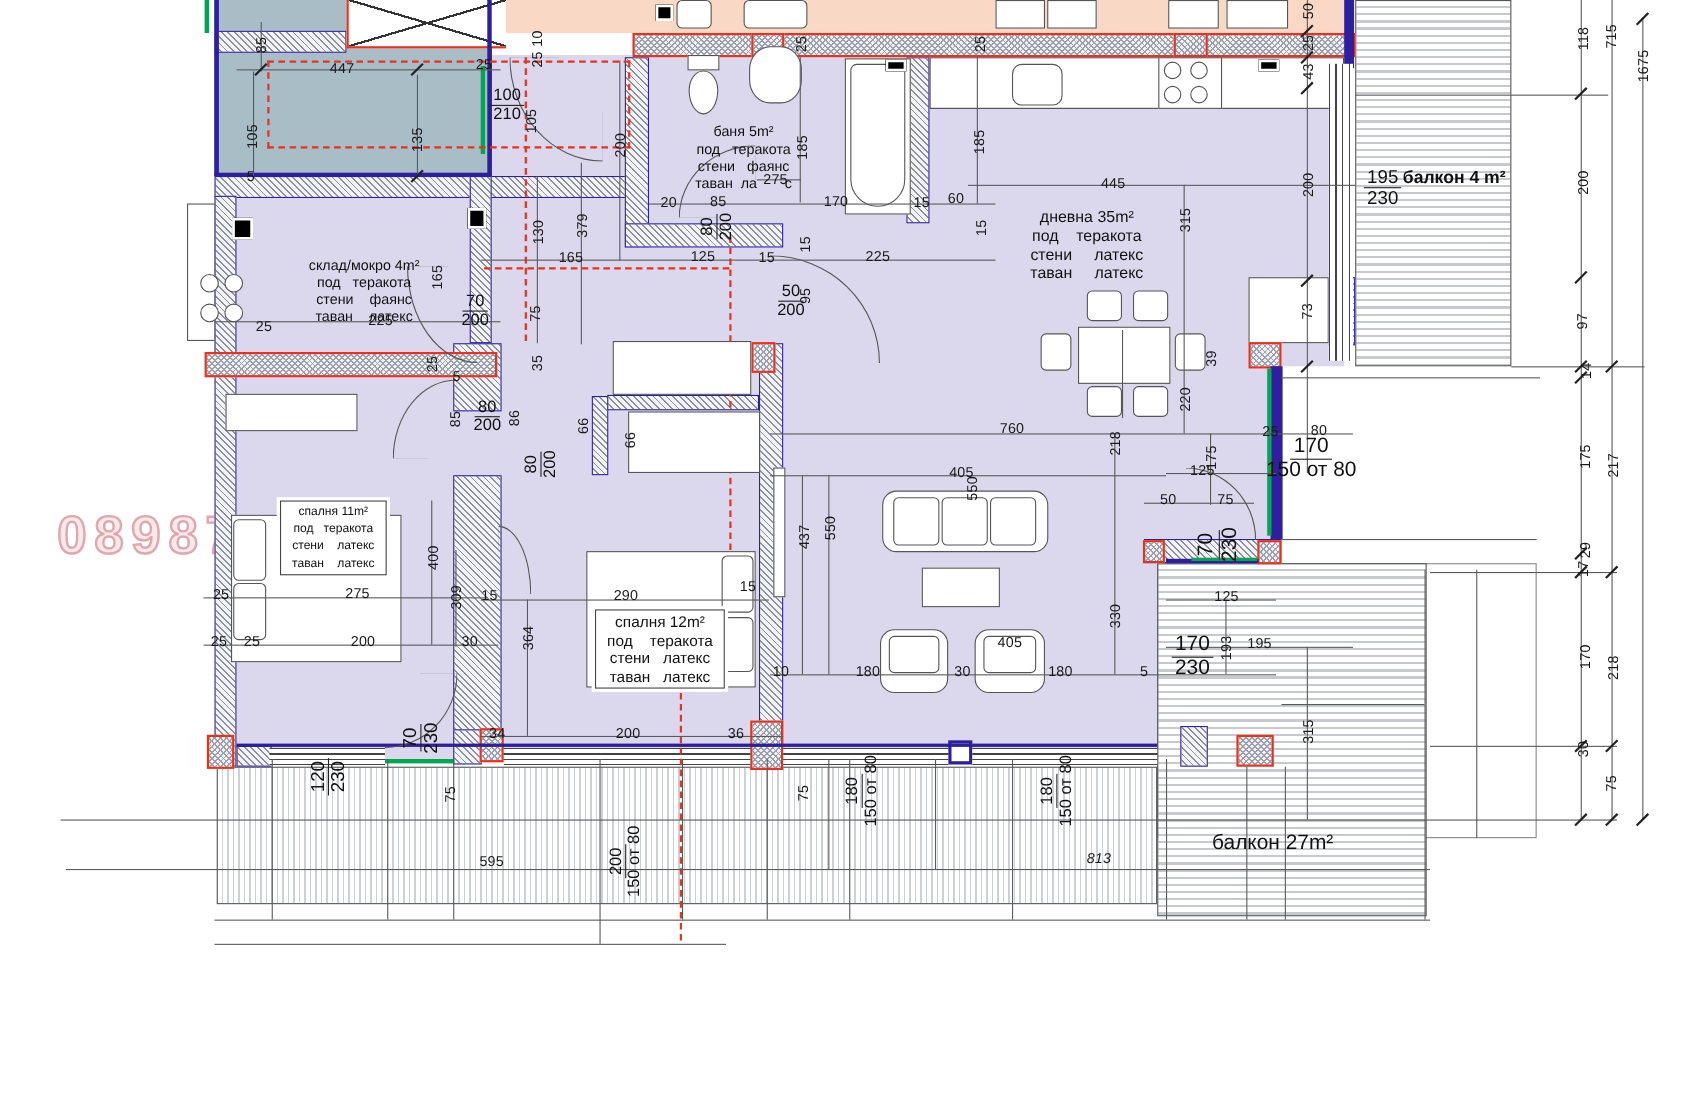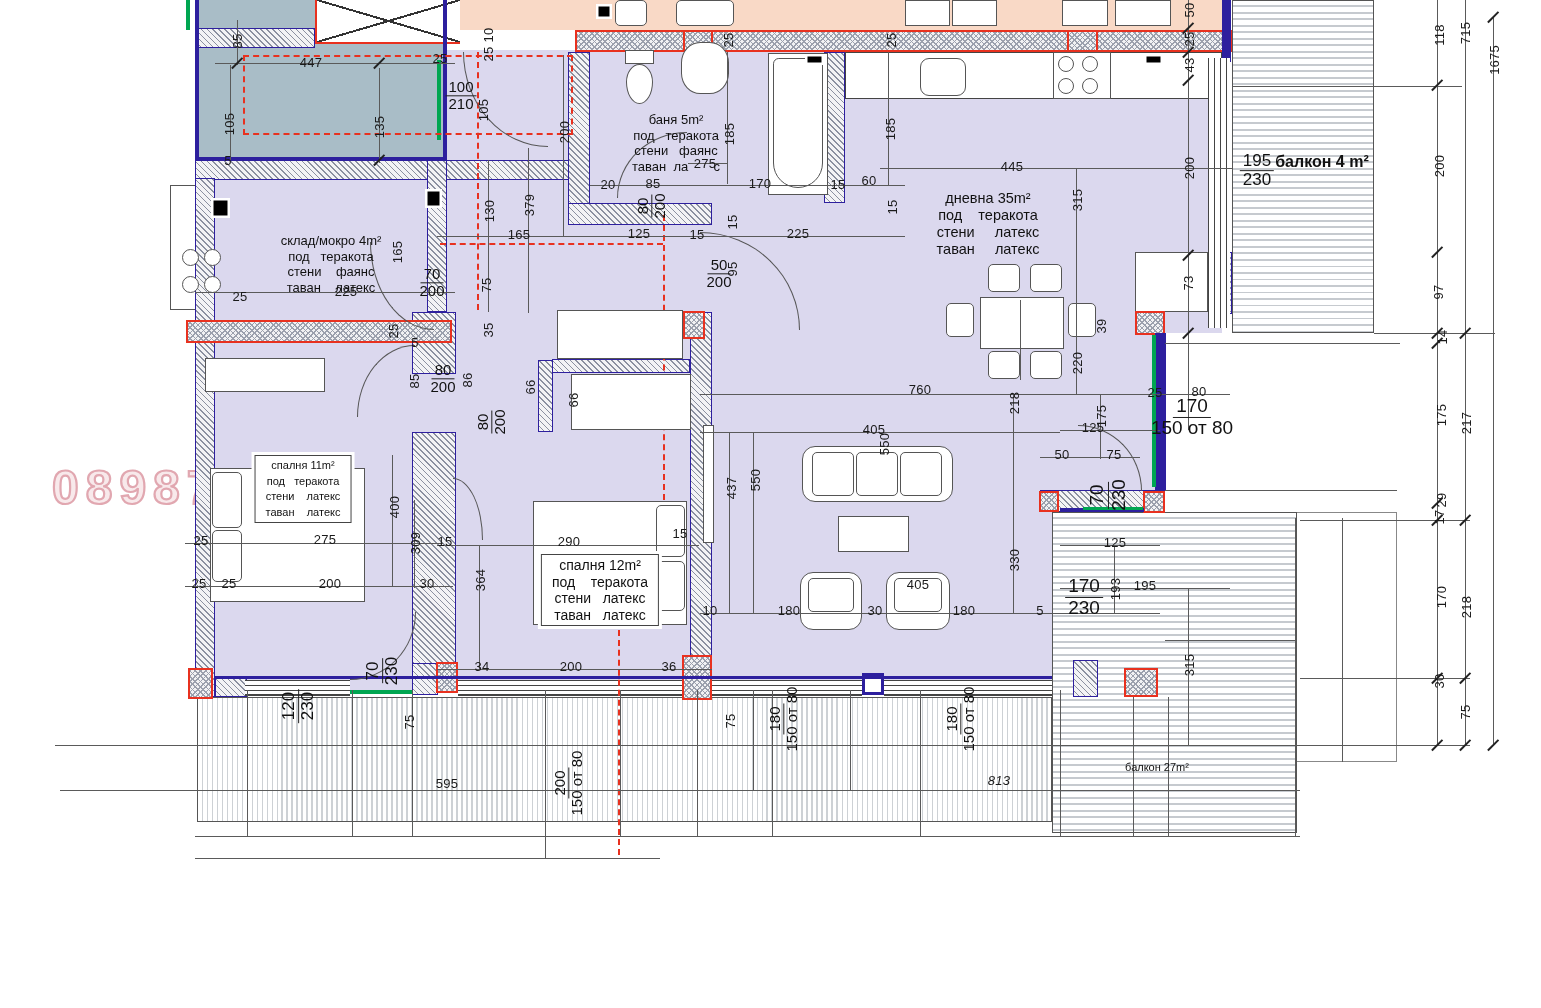--- a/index.html
+++ b/index.html
@@ -47,21 +47,21 @@
   .arc-br{border-right-width:1.4px;border-bottom-width:1.4px;border-bottom-right-radius:100%;}
   .dim{font-size:13px;color:#1a1a1a;white-space:nowrap;transform:translate(-50%,-50%);letter-spacing:.2px;}
   .dim.r{transform:translate(-50%,-50%) rotate(-90deg);}
   .dim.it{font-style:italic;}
   .frac{text-align:center;color:#111;line-height:1.08;transform:translate(-50%,-50%);white-space:nowrap;}
   .frac.r{transform:translate(-50%,-50%) rotate(-90deg);}
   .frac .a{display:inline-block;border-bottom:1.6px solid #222;padding:0 3px;}
   .frac .b{display:block;}
   .roomlbl{transform:translateX(-50%);text-align:center;color:#111;white-space:pre;}
   .roomlbl.boxed{background:#fff;border:1.3px solid #444;padding:2px 10px;box-shadow:0 0 0 3px #fff;}
-  .blabel{font-size:11px;color:#111;transform:translate(-50%,-50%);white-space:nowrap;}
+  .blabel{font-size:19px;color:#111;transform:translate(-50%,-50%);white-space:nowrap;}
   .blabel.bold{font-weight:bold;font-size:16px;}
   .title{font-size:23px;color:#111;transform:translate(-50%,-50%);white-space:nowrap;}
   .wm{font-size:48px;font-weight:bold;letter-spacing:7px;color:#f8e8ea;
       -webkit-text-stroke:2.2px #dfa0aa;opacity:.92;white-space:nowrap;}
 </style>
 </head>
 <body>
 
 <div id="plan">
   <div class="title" style="left: 597px; top: 278px;">ап. А10 88,57+35m²</div>
@@ -350,21 +350,21 @@
     <div class="dim r" style="left: 1014px; top: 560px;">330</div>
     <div class="dim" style="left: 1115px; top: 542px;">125</div>
     <div class="dim" style="left: 918px; top: 584px;">405</div>
     <div class="dim r" style="left: 1115px; top: 589px;">193</div>
     <div class="dim" style="left: 1145px; top: 585px;">195</div>
     <div class="dim" style="left: 710px; top: 610px;">10</div>
     <div class="dim" style="left: 789px; top: 610px;">180</div>
     <div class="dim" style="left: 875px; top: 610px;">30</div>
     <div class="dim" style="left: 964px; top: 610px;">180</div>
     <div class="dim" style="left: 1040px; top: 610px;">5</div>
-    <div class="dim" style="left: 482px; top: 666px;">34</div>
+    <div class="dim" style="left: 452px; top: 666px;">34</div>
     <div class="dim" style="left: 571px; top: 666px;">200</div>
     <div class="dim" style="left: 669px; top: 666px;">36</div>
     <div class="dim r" style="left: 1189px; top: 665px;">315</div>
     <div class="dim r" style="left: 409px; top: 722px;">75</div>
     <div class="dim r" style="left: 730px; top: 721px;">75</div>
     <div class="dim" style="left: 447px; top: 783px;">595</div>
     <div class="dim it" style="left: 999px; top: 780px;">813</div>
     <div class="dim r" style="left: 1439px; top: 35px;">118</div>
     <div class="dim r" style="left: 1465px; top: 33px;">715</div>
     <div class="dim r" style="left: 1494px; top: 60px;">1675</div>

